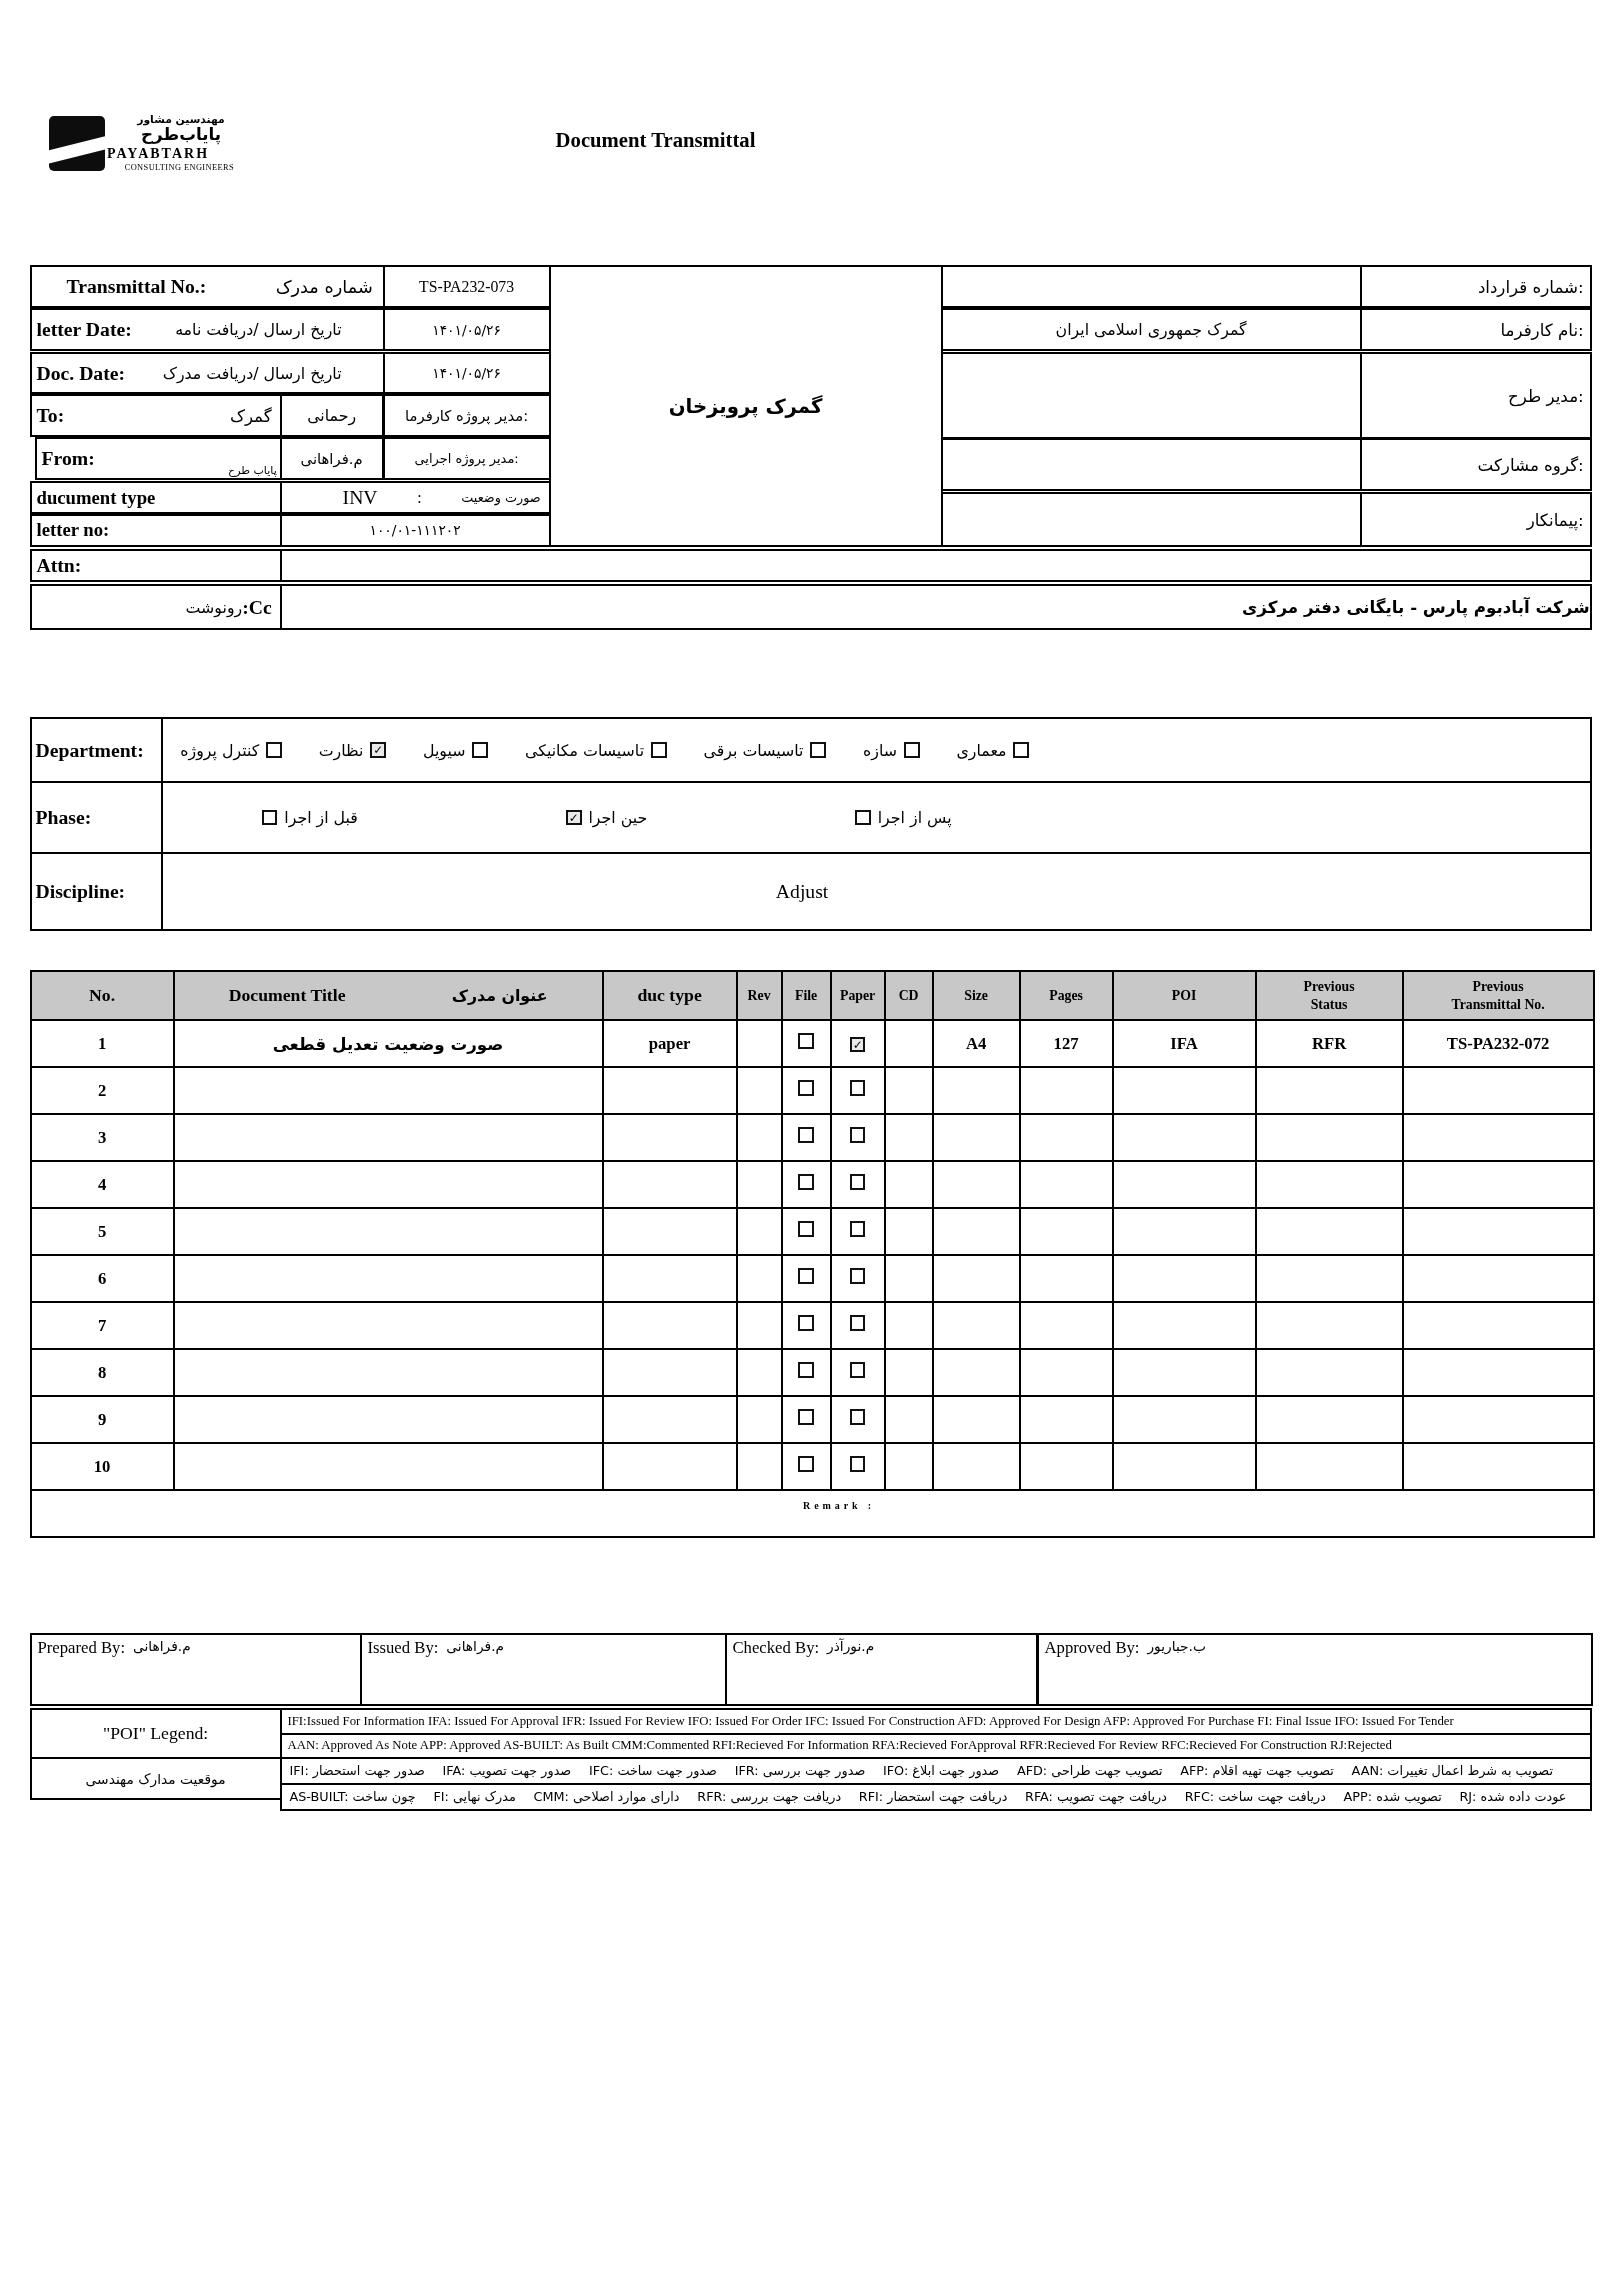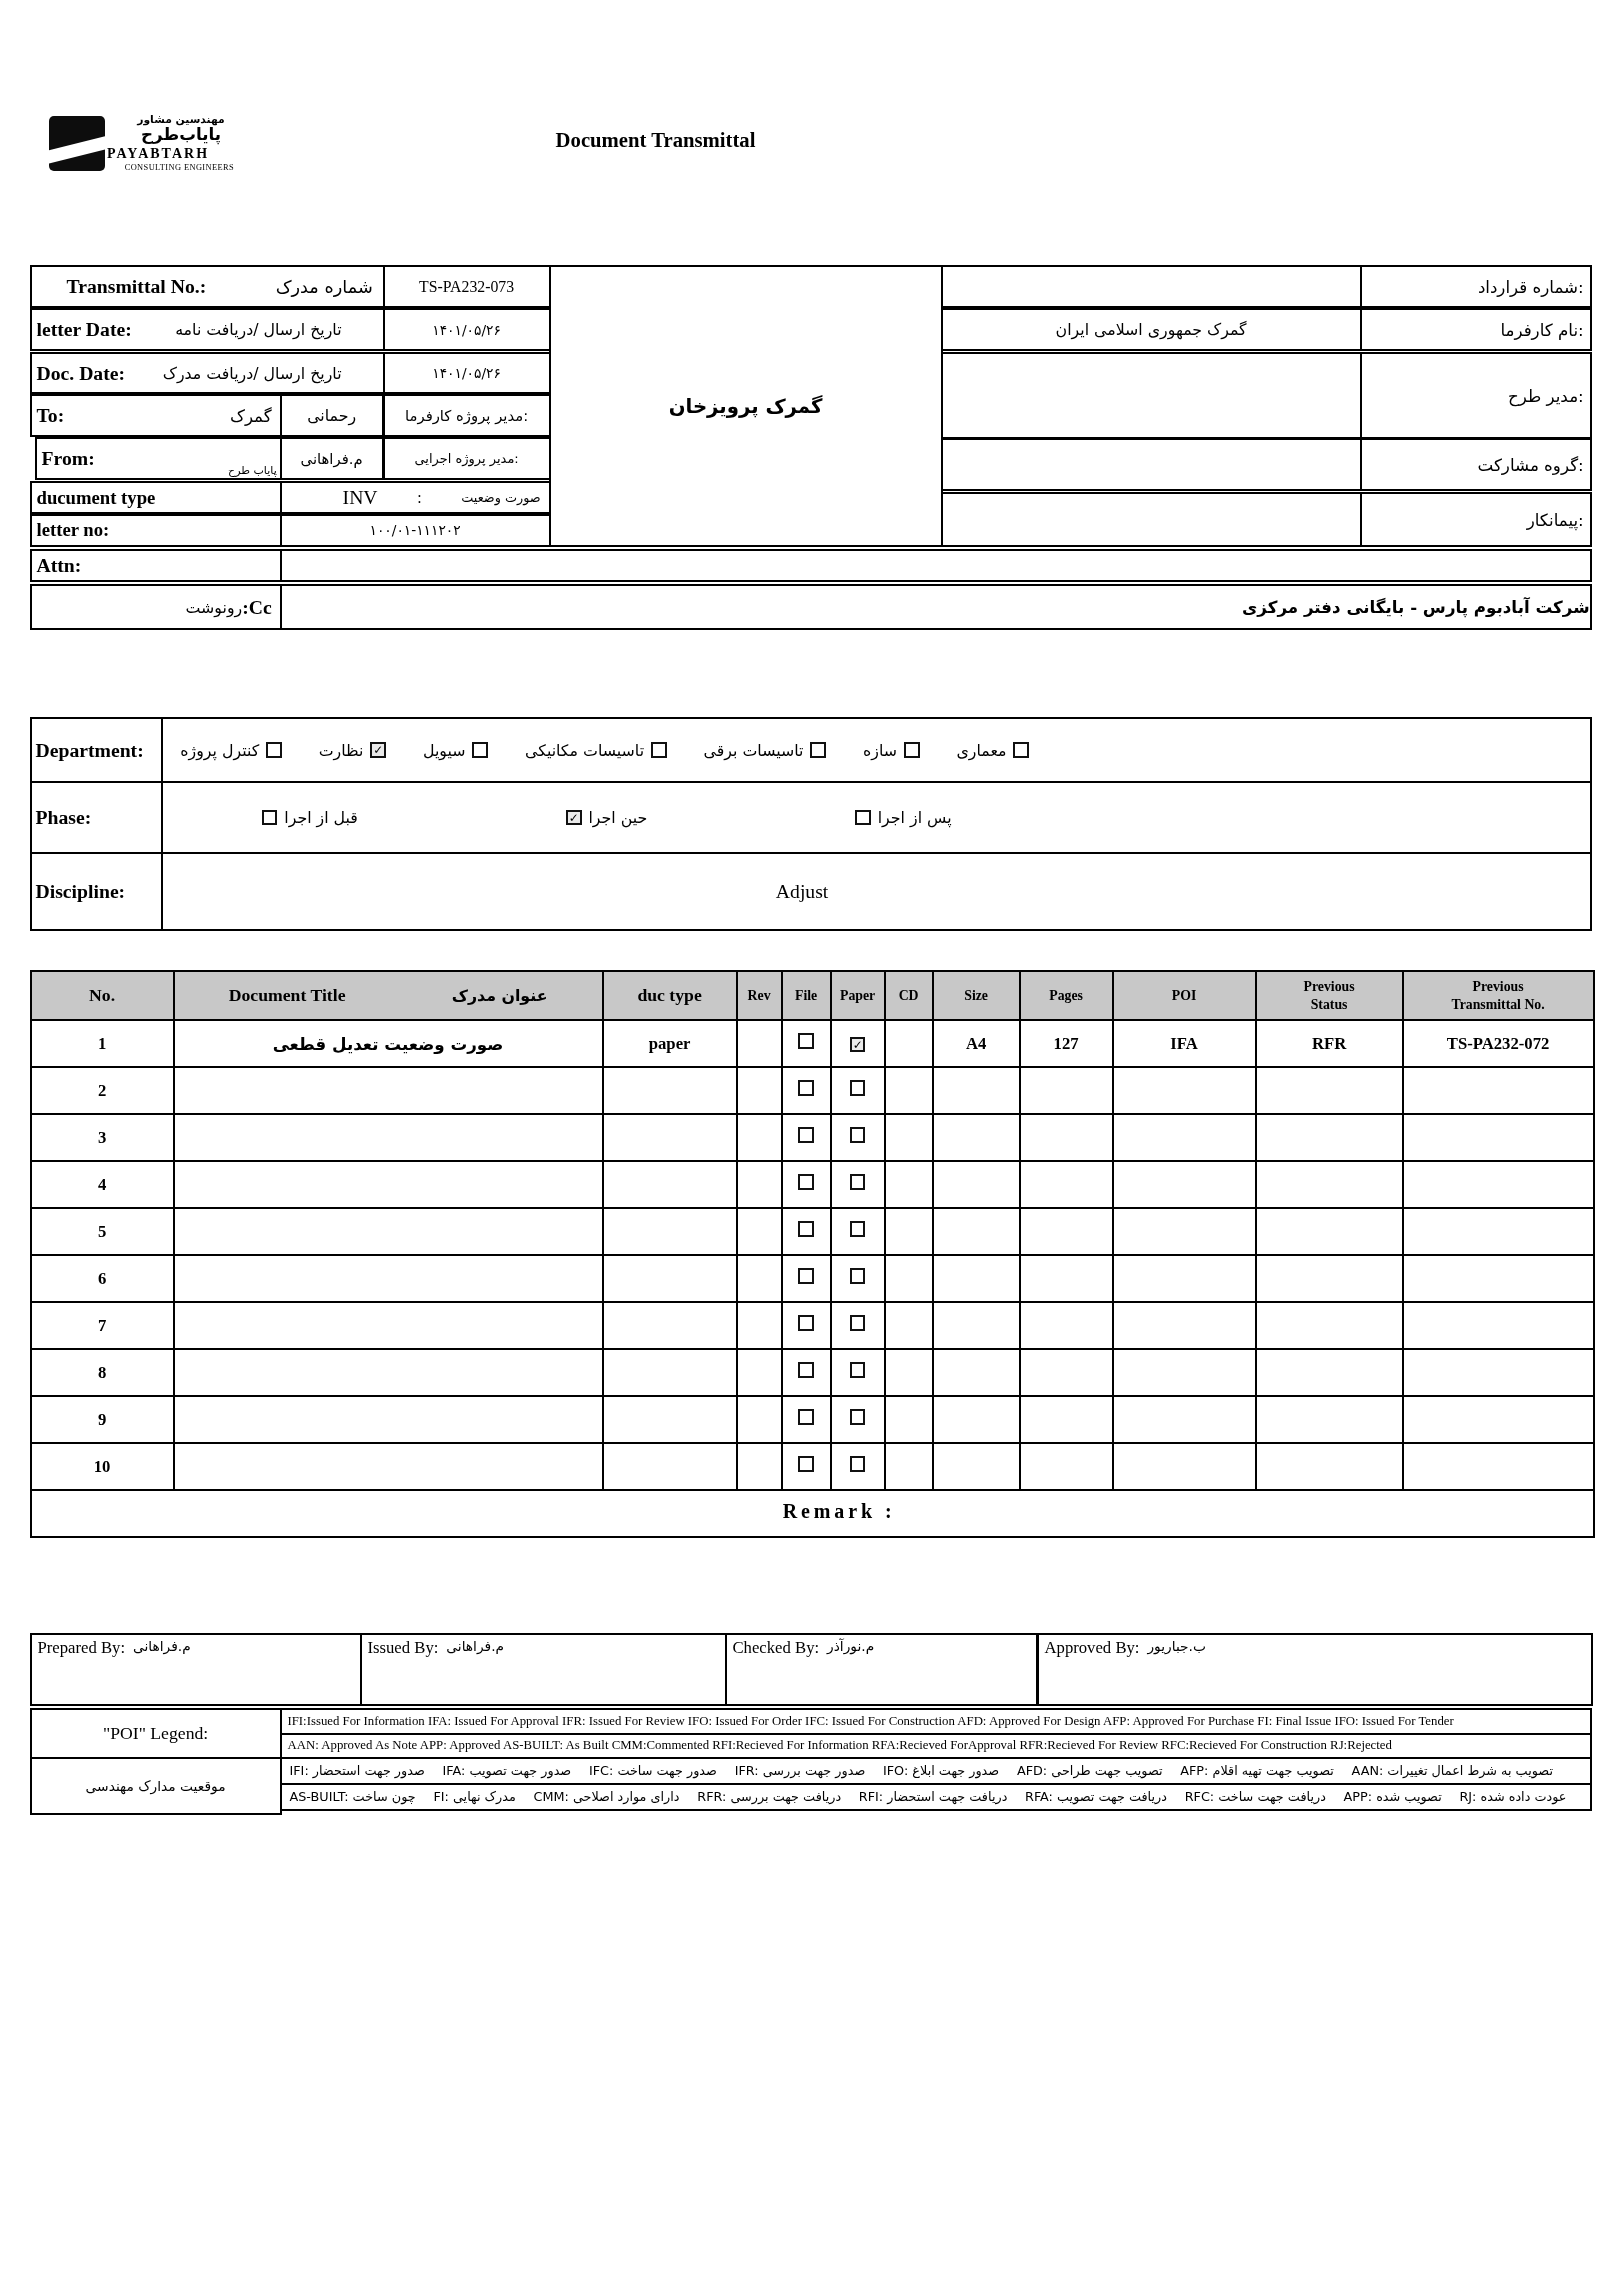--- a/index.html
+++ b/index.html
@@ -30,21 +30,21 @@
   .cb.checked::after{content:"\2713";font-size:11.8px;font-weight:bold;font-family:"DejaVu Sans",sans-serif;}
   .opt{display:inline-flex;align-items:center;gap:6.9px;font-size:15.8px;white-space:nowrap;}
   
   table.docs{position:absolute;left:29.6px;top:970px;width:1562px;border-collapse:collapse;table-layout:fixed;}
   table.docs td,table.docs th{border:2px solid #000;box-sizing:border-box;overflow:hidden;}
   table.docs th{background:#c8c8c8;font-size:17.7px;font-weight:bold;height:49px;text-align:center;}
   table.docs th.small{font-size:13.8px;line-height:1.25;}
   table.docs td{height:47px;text-align:center;font-size:16.7px;font-weight:bold;}
   td.title-cell{font-size:14.8px;}
   td.remark-cell{height:138px;vertical-align:top;text-align:left;font-weight:normal;}
-  .remark-lab{display:inline-block;padding:7.9px 0 0 54px;font-size:20px;letter-spacing:3.9px;}
+  .remark-lab{display:inline-block;padding:7.9px 0 0 54px;font-size:10px;letter-spacing:3.9px;}
   .th-title{display:flex;justify-content:space-around;align-items:center;}
   
   .legend-line{font-size:12.8px;white-space:nowrap;}
   .fa-items{display:flex;gap:17.7px;font-size:12.8px;white-space:nowrap;justify-content:flex-end;}
   .sig-label{font-size:16.7px;}
   .sig-name{font-size:13.8px;padding-left:7.9px;}
 </style>
 </head>
 <body>
 
@@ -412,21 +412,21 @@
   </div>
 
   <div class="abs" style="left:29.6px;top:1708px;width:1562px;height:102px;">
     <div class="c center" style="left:0;top:0;width:252px;height:51px;font-size:17.7px;">"POI" Legend:</div>
     <div class="c" style="left:250px;top:0;width:1312px;height:26.6px;padding-left:5.9px;">
       <span class="legend-line">IFI:Issued For Information  IFA: Issued For Approval  IFR: Issued For Review   IFO: Issued For Order  IFC: Issued For Construction  AFD: Approved For Design AFP: Approved For Purchase  FI: Final Issue  IFO: Issued For Tender</span>
     </div>
     <div class="c" style="left:250px;top:24.6px;width:1312px;height:26.6px;padding-left:5.9px;">
       <span class="legend-line">AAN: Approved As Note  APP: Approved  AS-BUILT: As Built CMM:Commented  RFI:Recieved For Information   RFA:Recieved ForApproval  RFR:Recieved For Review  RFC:Recieved For Construction  RJ:Rejected</span>
     </div>
-    <div class="c center fa" style="left:0;top:49px;width:252px;height:58px;font-size:13.8px;">موقعیت مدارک مهندسی</div>
+    <div class="c center fa" style="left:0;top:49px;width:252px;height:43px;font-size:13.8px;">موقعیت مدارک مهندسی</div>
     <div class="c" style="left:250px;top:49px;width:1312px;height:27.6px;padding-left:7.9px;">
       <div id="fa-legend-1" class="fa-items fa">
           <span dir="ltr">IFI: صدور جهت استحضار</span>
           <span dir="ltr">IFA: صدور جهت تصویب</span>
           <span dir="ltr">IFC: صدور جهت ساخت</span>
           <span dir="ltr">IFR: صدور جهت بررسی</span>
           <span dir="ltr">IFO: صدور جهت ابلاغ</span>
           <span dir="ltr">AFD: تصویب جهت طراحی</span>
           <span dir="ltr">AFP: تصویب جهت تهیه اقلام</span>
           <span dir="ltr">AAN: تصویب به شرط اعمال تغییرات</span>

